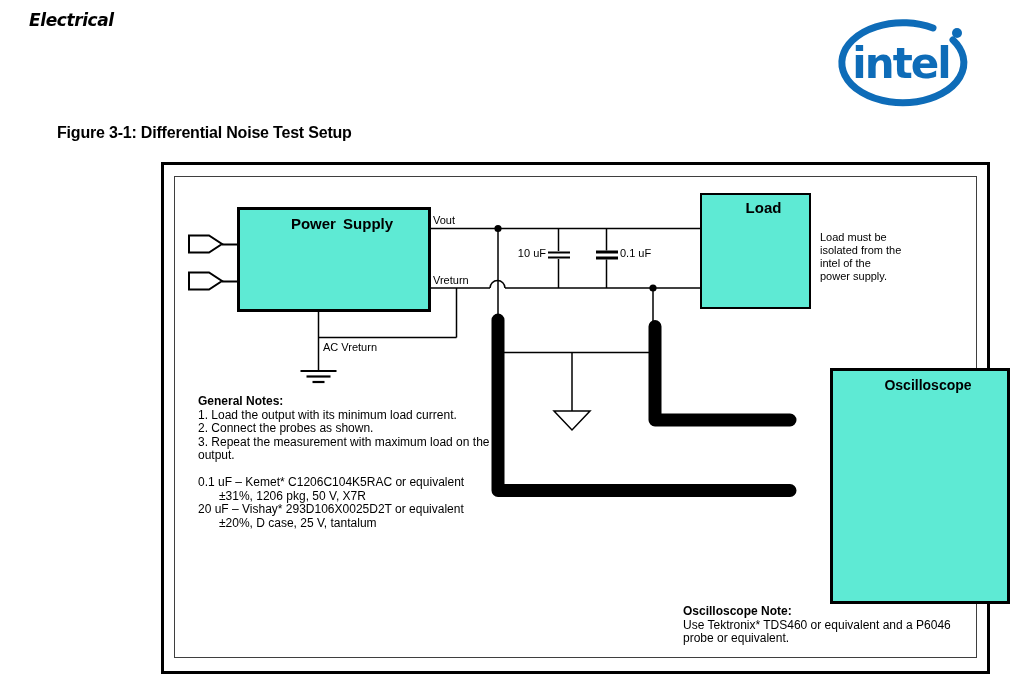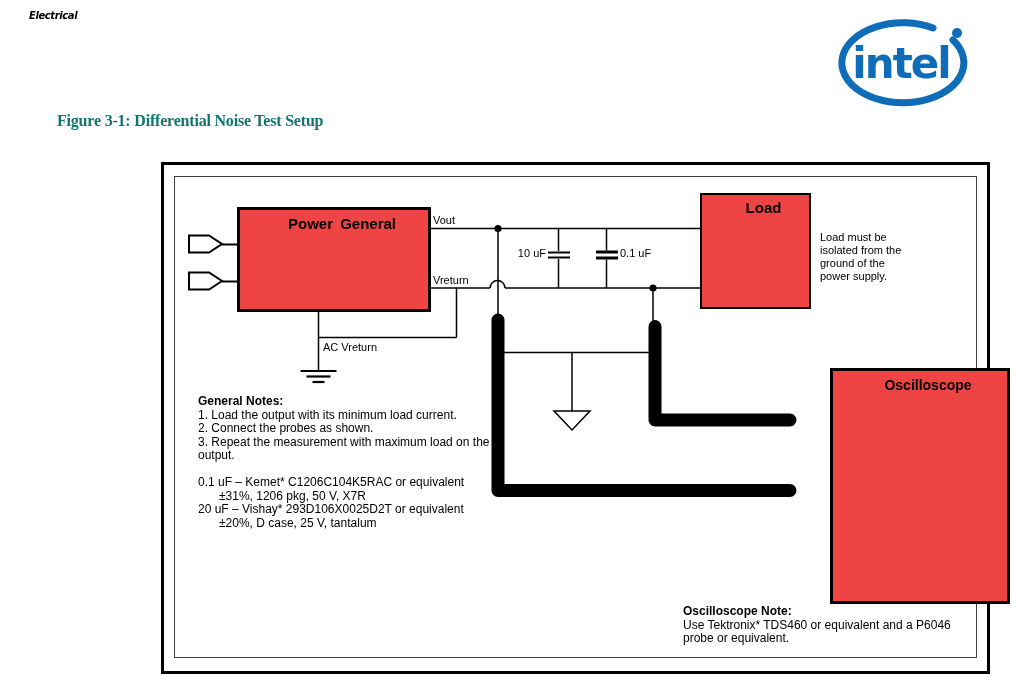--- a/index.html
+++ b/index.html
@@ -1,26 +1,26 @@
 <!DOCTYPE html>
 <html><head>
 <meta charset="utf-8">
 <style>
   html,body{margin:0;padding:0;background:#fff;}
   #page{position:relative;width:1022px;height:693px;background:#fff;overflow:hidden;
         font-family:"Liberation Sans",sans-serif;color:#000;}
   .abs{position:absolute;}
   .nowrap{white-space:nowrap;}
   #header-title{left:29px;top:10px;font-family:"DejaVu Sans",sans-serif;
-    font-size:10px;font-weight:bold;font-style:italic;letter-spacing:-0.4px;}
-  #figure-title{left:57px;top:112px;font-family:Liberation Serif, serif;
-    font-size:16px;font-weight:bold;color:#0f766e;letter-spacing:-0.2px;}
+    font-size:17px;font-weight:bold;font-style:italic;letter-spacing:-0.4px;}
+  #figure-title{left:57px;top:124px;font-family:Liberation Sans, sans-serif;
+    font-size:16px;font-weight:bold;color:#000000;letter-spacing:-0.2px;}
   #outer-frame{left:161px;top:162px;width:829px;height:512px;border:3px solid #000;box-sizing:border-box;}
   #inner-frame{left:174px;top:176px;width:803px;height:482px;border:1px solid #3f3f3f;box-sizing:border-box;}
-  .box{box-sizing:border-box;background:#ef4444;border:3px solid #000;padding-left:16px;}
+  .box{box-sizing:border-box;background:#5eead4;border:3px solid #000;padding-left:16px;}
   .box-title{font-weight:bold;text-align:center;}
   #ps-box{left:237px;top:207px;width:194px;height:105px;}
   #ps-box .box-title{padding-top:5px;font-size:15px;word-spacing:3px;}
   #load-box{left:700px;top:193px;width:111px;height:116px;border-width:2.5px;}
   #load-box .box-title{padding-top:4px;font-size:15px;}
   #scope-box{left:830px;top:368px;width:180px;height:236px;}
   #scope-box .box-title{padding-top:6px;font-size:14px;}
   .wire-label{font-size:11px;line-height:12px;}
   .note{font-size:12px;line-height:13.5px;}
   .note-sm{font-size:11px;line-height:13px;margin-top:40px;}
@@ -107,39 +107,39 @@
     <g stroke="#000" stroke-width="13" fill="none" stroke-linecap="round" stroke-linejoin="round">
       <path d="M498,320 V490.5 H790"></path>
       <path d="M655,326.5 V420 H790"></path>
     </g>
 
     <circle cx="498" cy="228.5" r="3.6" fill="#000"></circle>
     <circle cx="653" cy="288" r="3.6" fill="#000"></circle>
   </svg>
 
   <div id="ps-box" class="abs box">
-    <div class="box-title">Power General</div>
+    <div class="box-title">Power Supply</div>
   </div>
   <div id="load-box" class="abs box">
     <div class="box-title">Load</div>
   </div>
   <div id="scope-box" class="abs box">
     <div class="box-title">Oscilloscope</div>
   </div>
 
   <div class="abs wire-label nowrap" style="left:433px;top:214px;">Vout</div>
   <div class="abs wire-label nowrap" style="left:433px;top:274px;">Vreturn</div>
   <div class="abs wire-label nowrap" style="left:323px;top:341px;">AC Vreturn</div>
   <div id="cap1-label" class="abs wire-label nowrap">10 uF</div>
   <div id="cap2-label" class="abs wire-label nowrap">0.1 uF</div>
 
   <div class="abs note-sm" style="left:820px;top:191px;">
     <div class="nowrap">Load must be</div>
     <div class="nowrap">isolated from the</div>
-    <div class="nowrap">ground of the</div>
+    <div class="nowrap">intel of the</div>
     <div class="nowrap">power supply.</div>
   </div>
 
   <div class="abs note" style="left:198px;top:395px;">
     <div class="heading nowrap">General Notes:</div>
     <div class="nowrap">1. Load the output with its minimum load current.</div>
     <div class="nowrap">2. Connect the probes as shown.</div>
     <div class="nowrap">3. Repeat the measurement with maximum load on the</div>
     <div class="nowrap">output.</div>
   </div>

